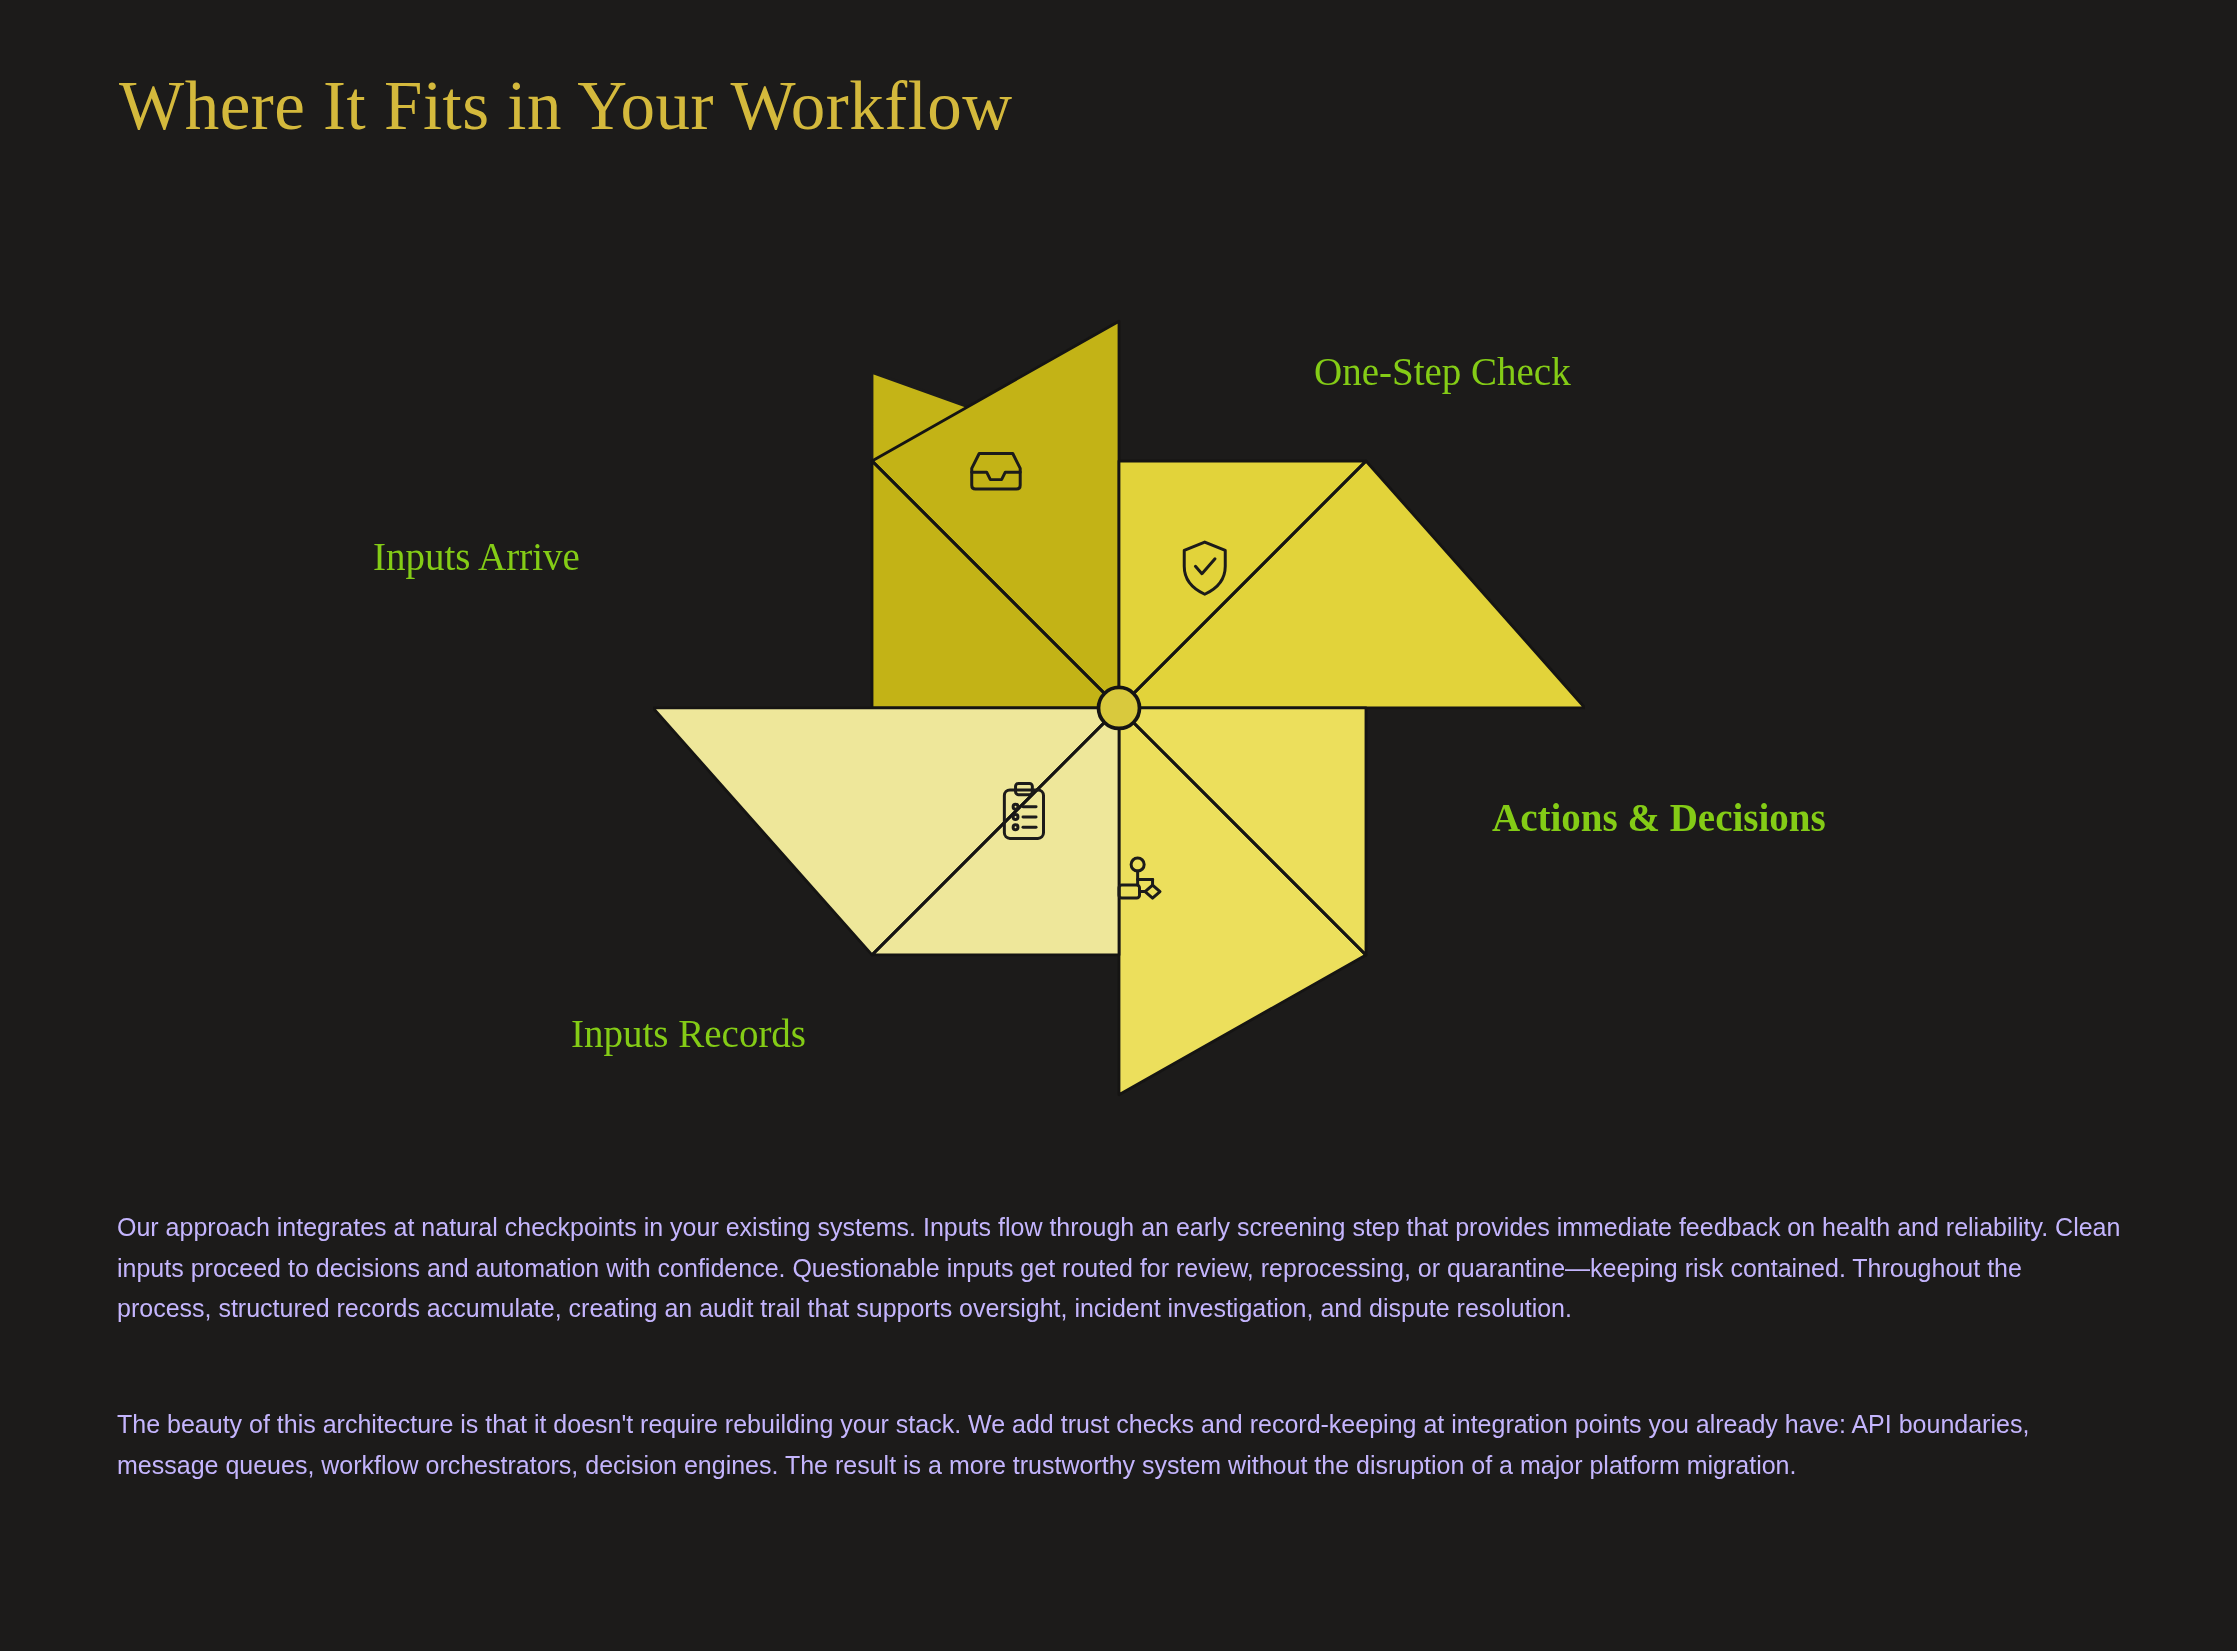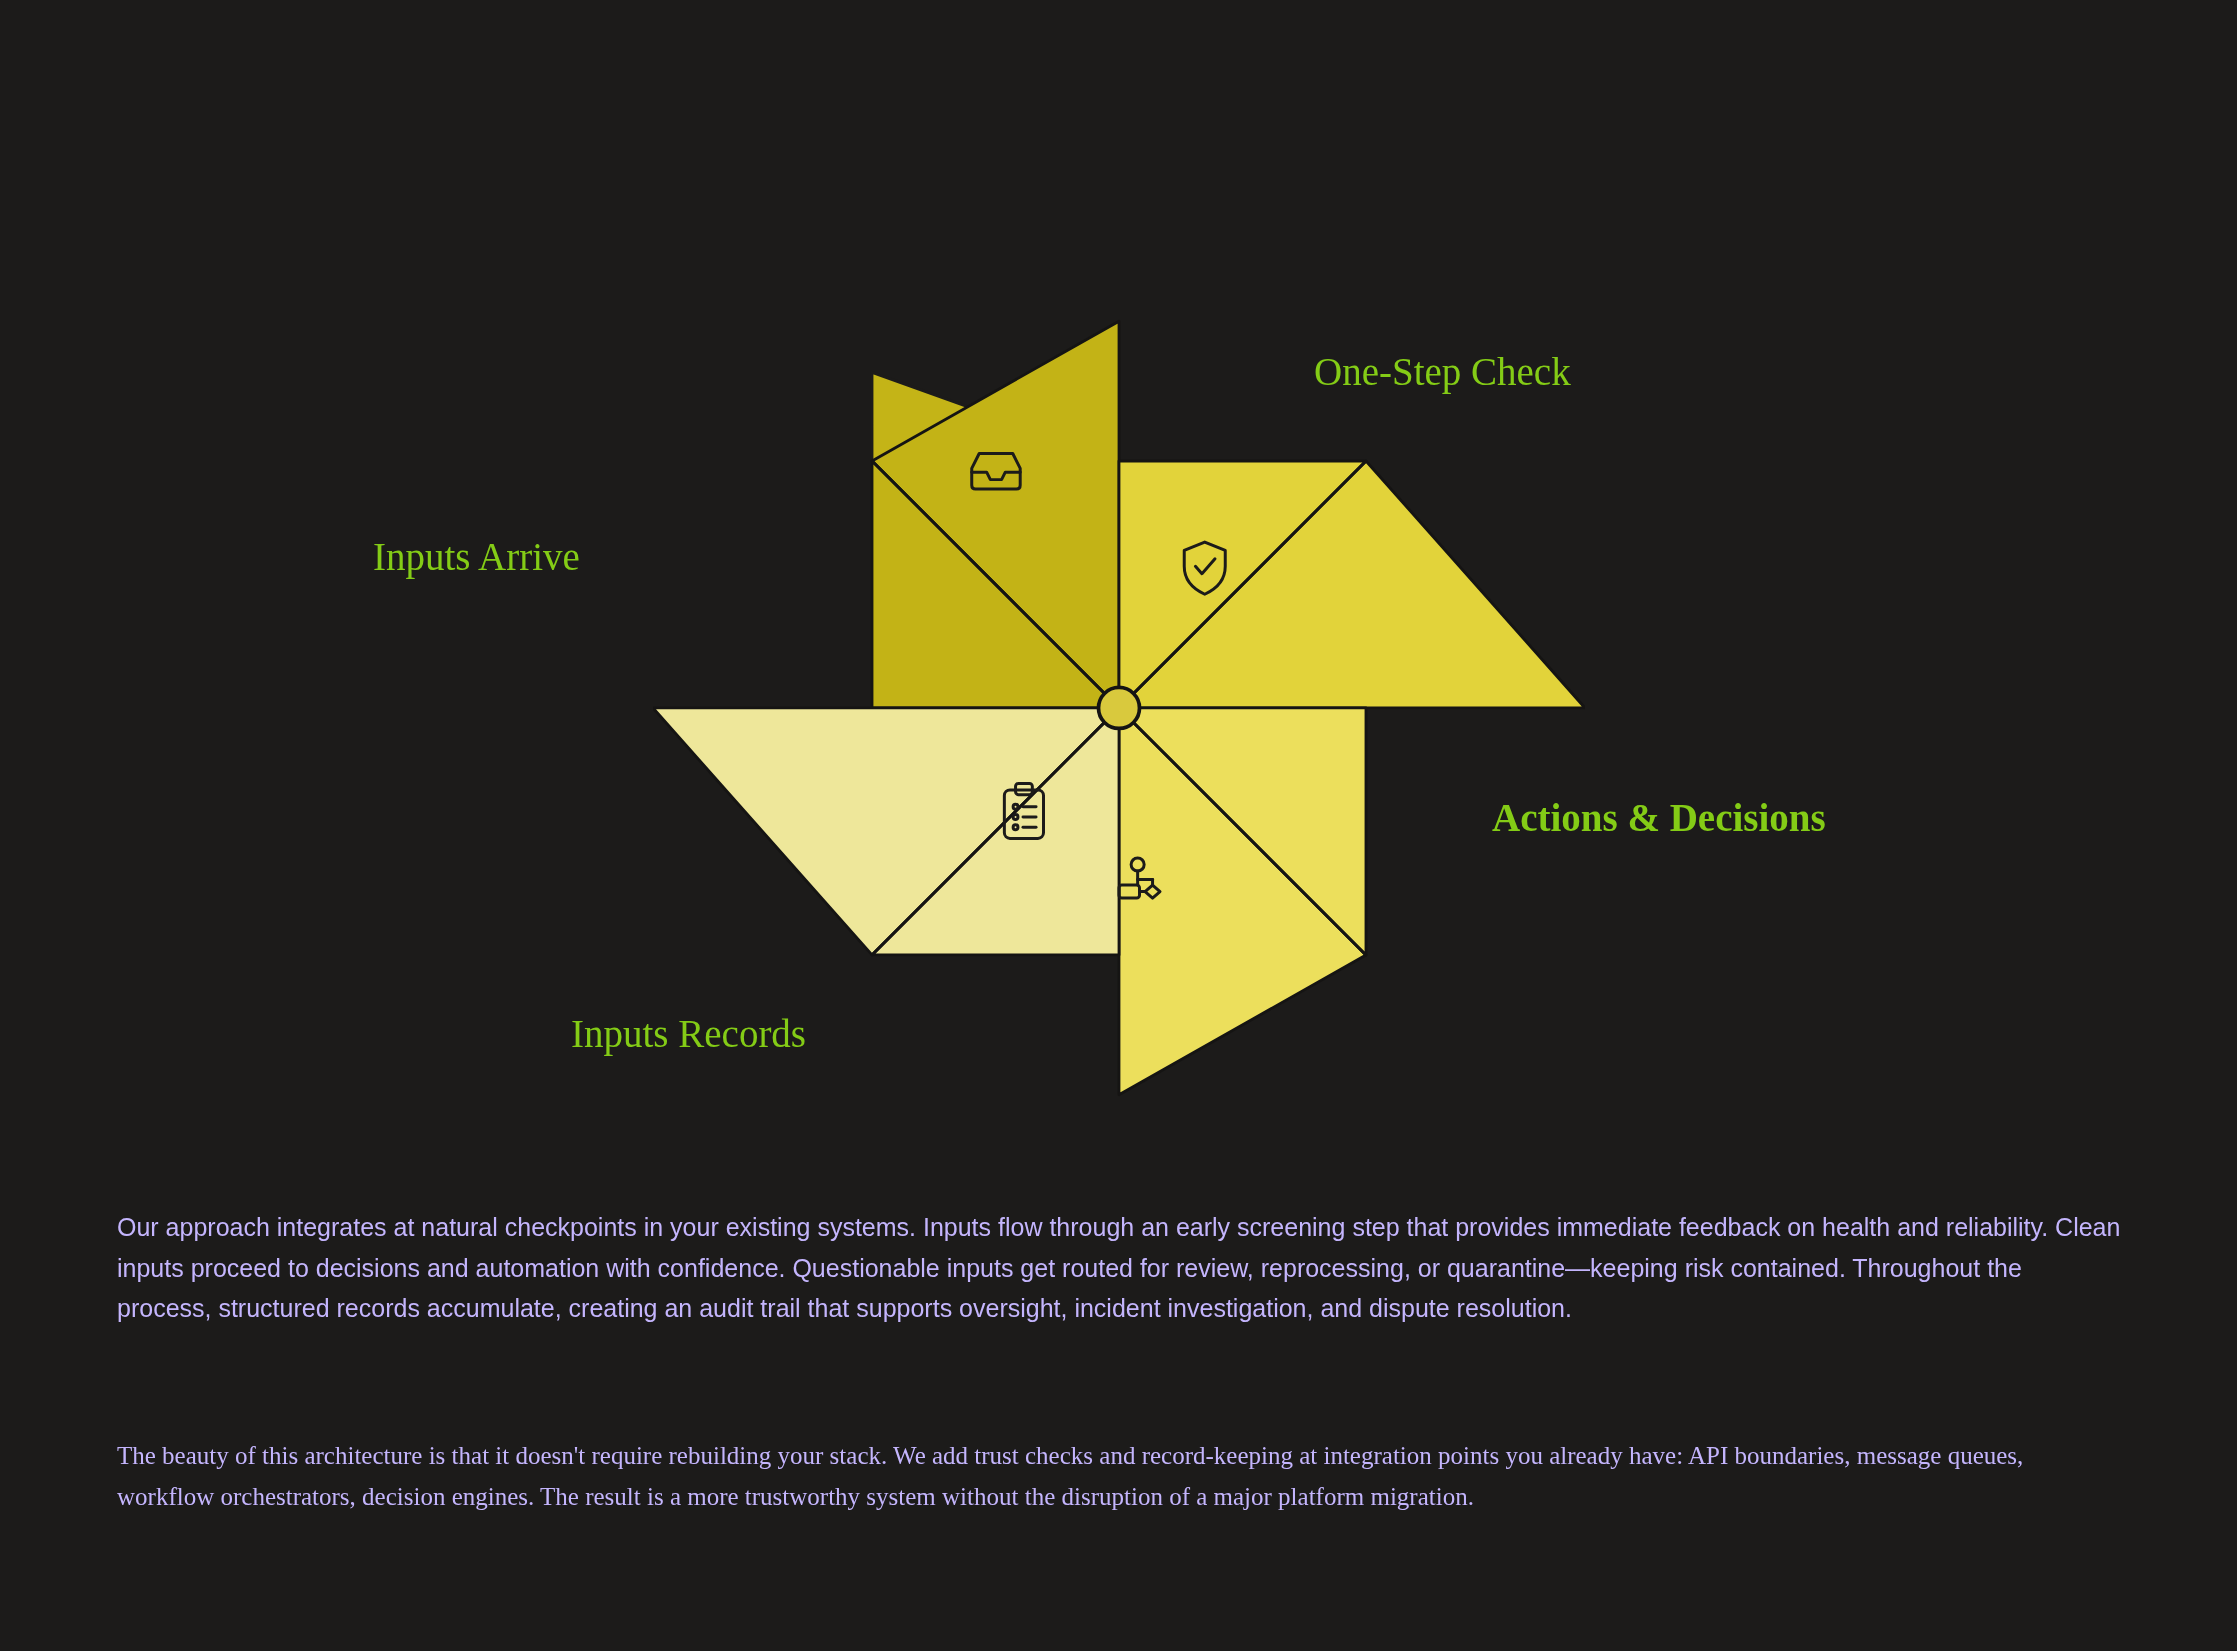--- a/index.html
+++ b/index.html
@@ -57,27 +57,28 @@
 
   .body-copy {
     position: absolute;
     left: 117px;
     width: 2004px;
     color: #c4b5fd;
     font-size: 25px;
     line-height: 1.62;
   }
   .para1 { top: 1207px; }
-  .para2 { top: 1436px; font-family: Liberation Serif, serif; }
+  .para2 { top: 1404px; }
 </style>
 </head>
 <body>
 
 <div class="page">
 
+  <div class="title">Where It Fits in Your Workflow</div>
 
   <div class="diagram">
 
     <div class="pinwheel-wrap">
       <svg width="932" height="932" viewBox="0 0 1000 1000" xmlns="http://www.w3.org/2000/svg">
 
         <g>
           <polygon points="500,265 500,530 235,530 235,265" fill="none"></polygon>
           <path d="M500,265 L500,530 L235,530 Z" fill="#c4b417" stroke="#1c1b1a" stroke-width="3"></path>
           <path d="M500,265 L235,530 L235,170 Z" fill="#c4b417" stroke="#1c1b1a" stroke-width="3" transform="translate(0,0)"></path>

